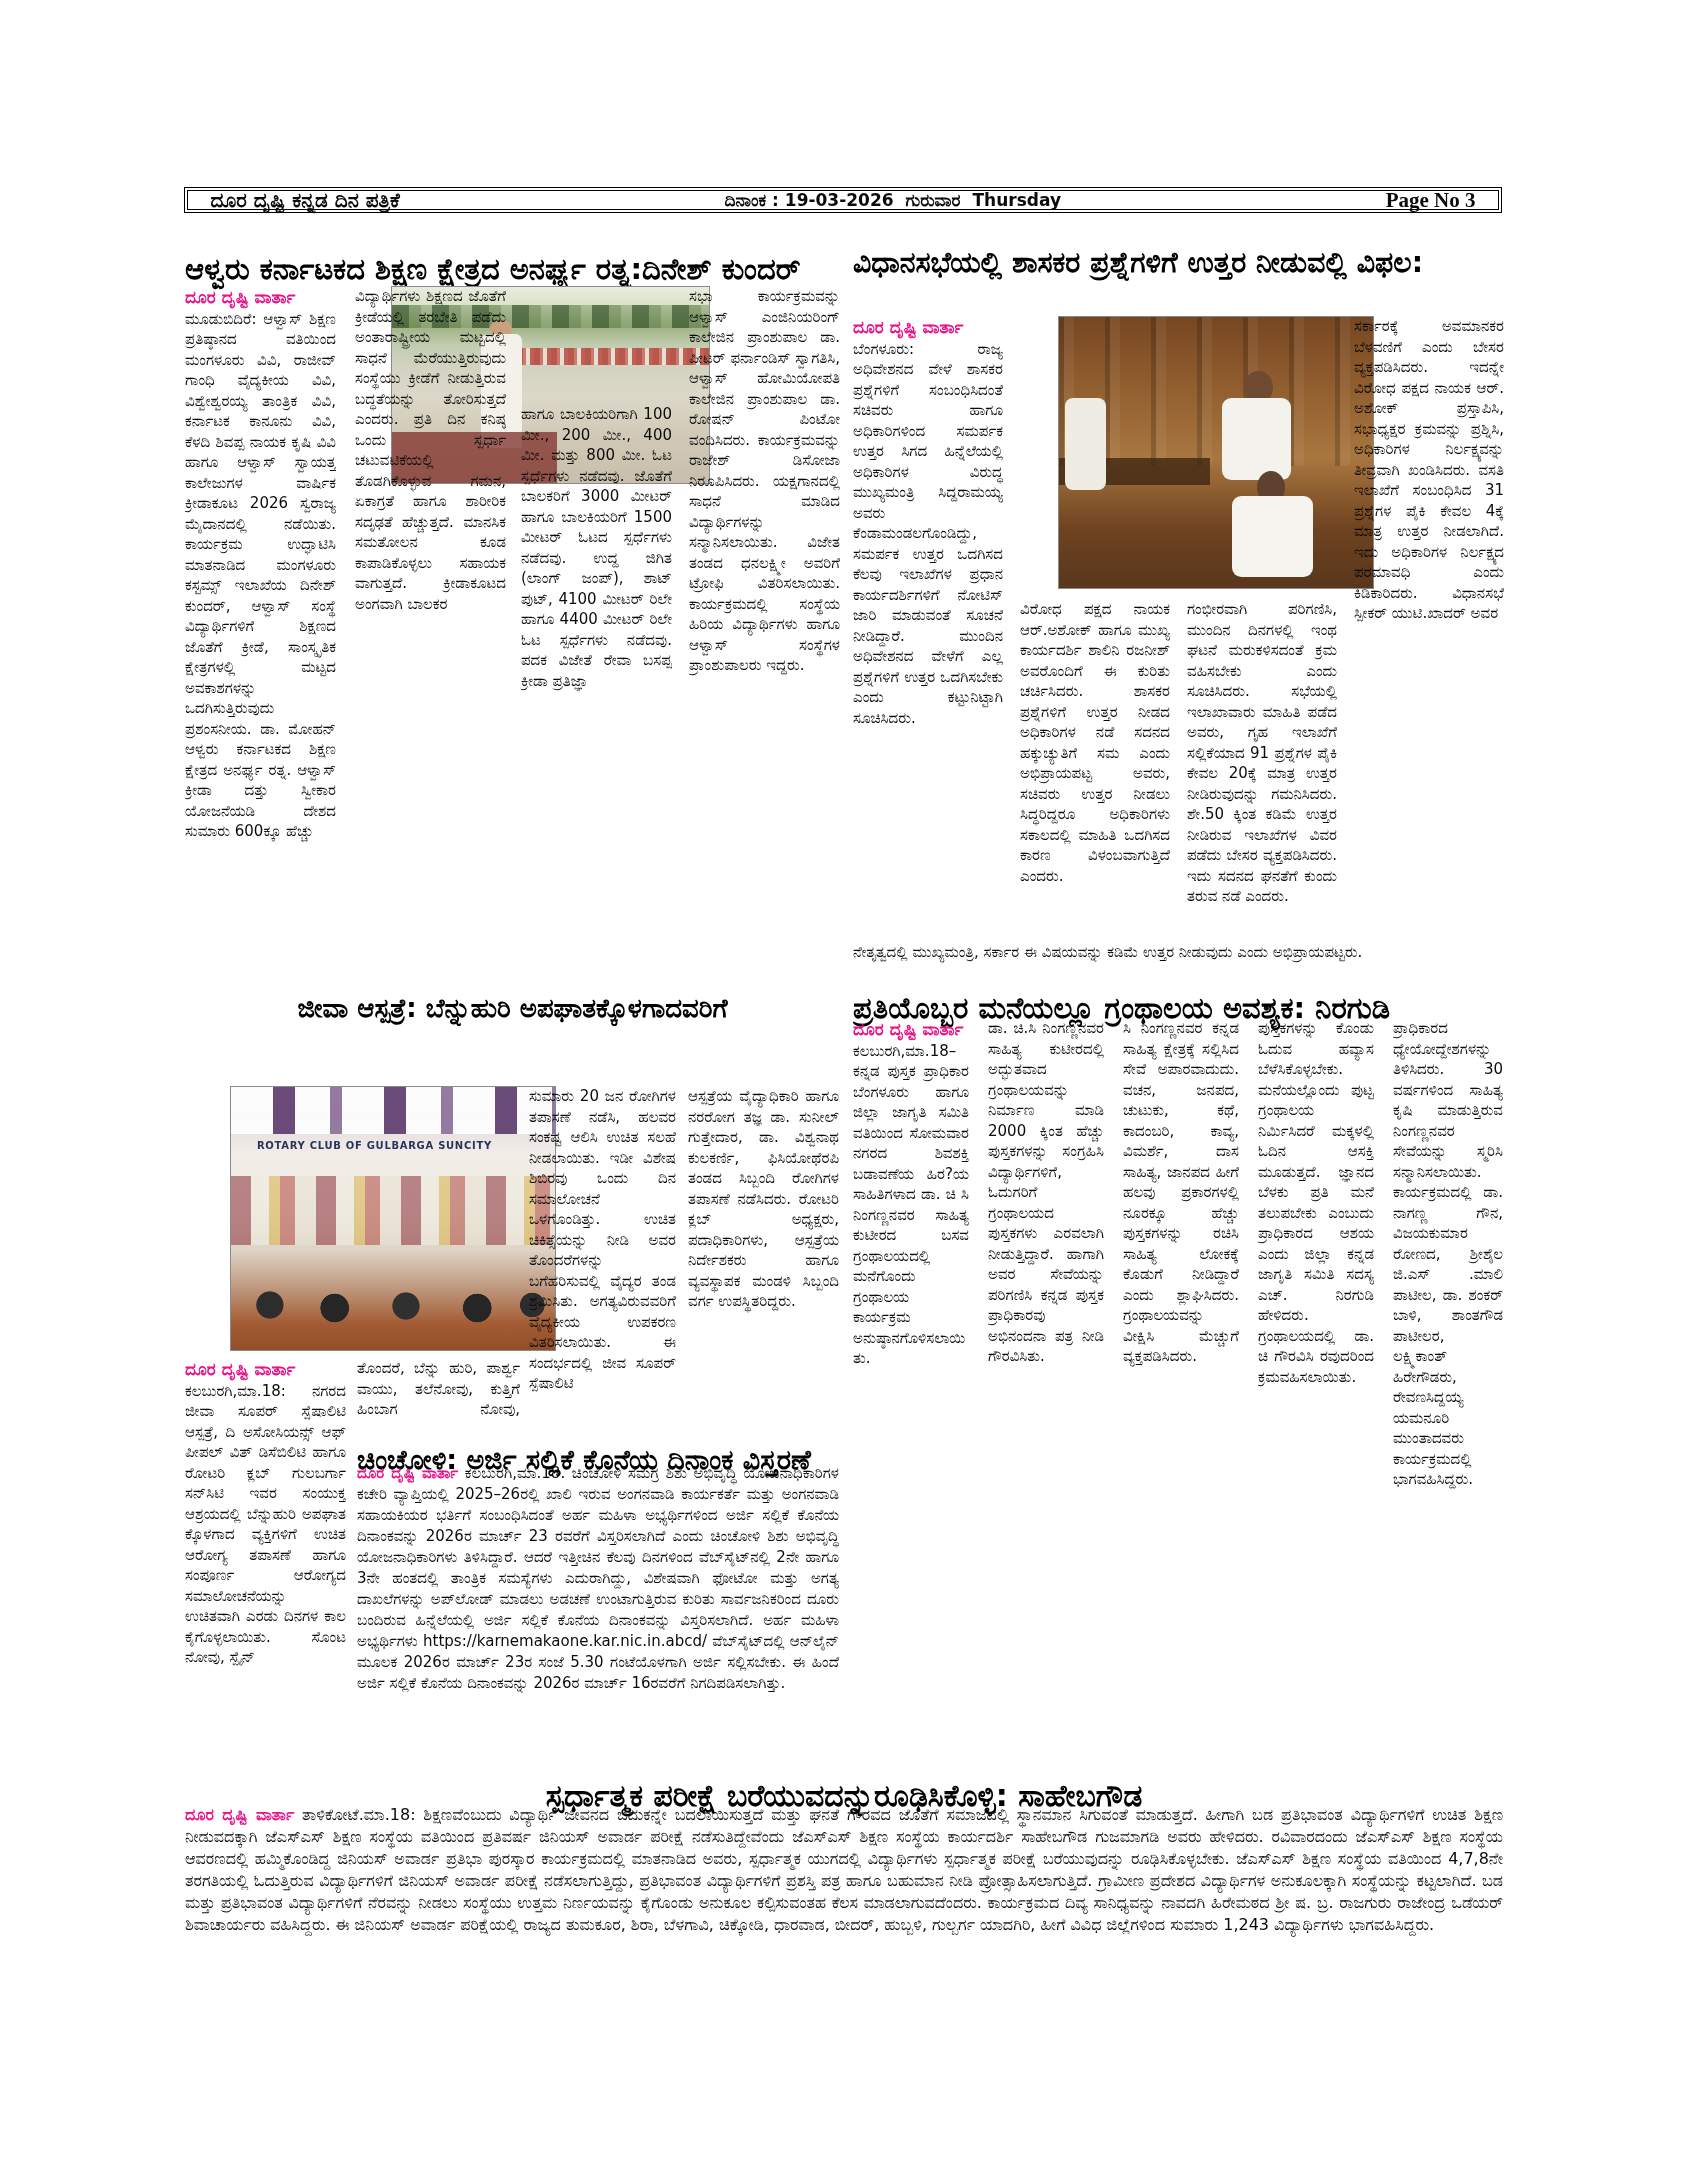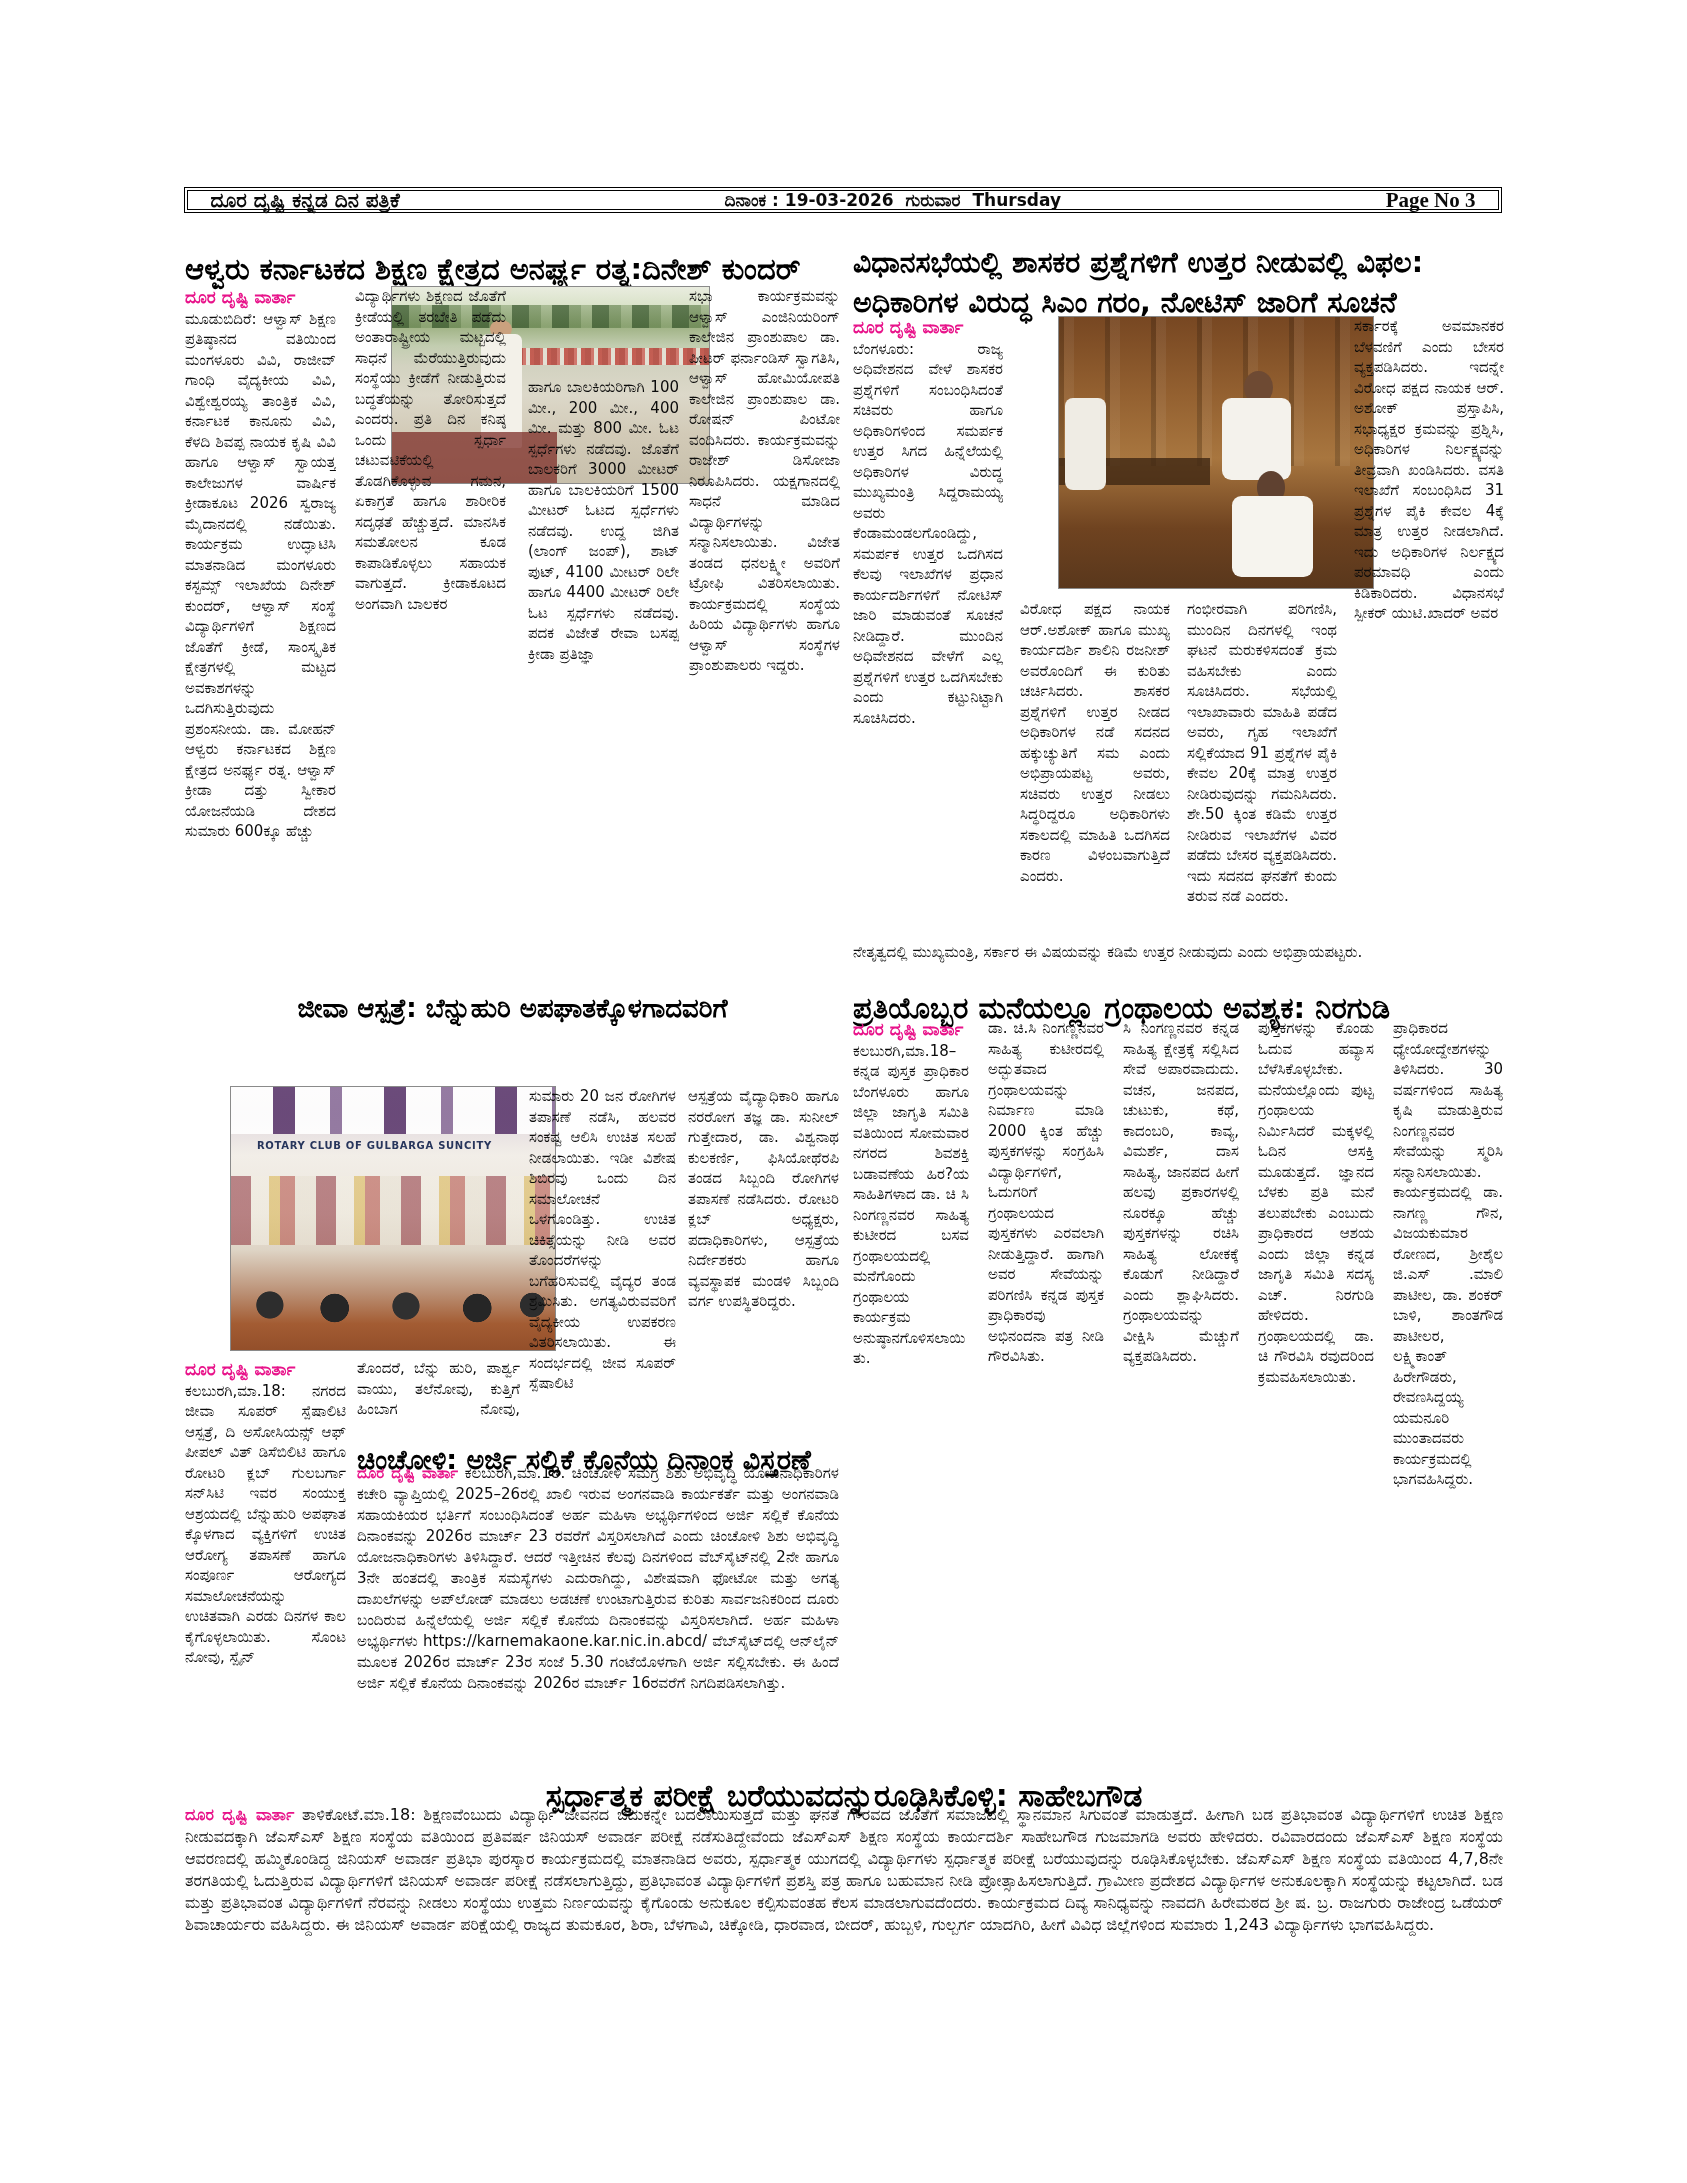--- a/index.html
+++ b/index.html
@@ -63,21 +63,21 @@
   .a2-closing{left:853px;top:942px;width:650px;height:22.5px;}
   .a3-kicker{left:185px;top:969px;width:655px;height:33px;font-size:26px;line-height:30px;text-align:center;margin-top:24px;}
   .a3-headline{left:185px;top:1003px;width:655px;height:52px;font-size:40px;line-height:49px;}
   .a4-headline{left:853px;top:970px;width:650px;height:41px;font-size:29px;line-height:38px;}
   .a5-headline{left:357px;top:1421px;width:482px;height:37px;font-size:27px;line-height:34px;}
   .a6-headline{left:185px;top:1757px;width:1318px;height:40px;font-size:30px;line-height:37px;text-align:center;}
 
   
   .a1-c1{left:185px;top:286px;width:151px;height:632px;}
   .a1-c2{left:355px;top:286px;width:151px;height:632px;box-sizing:border-box;}
-  .a1-c3{left:521px;top:286px;width:151px;height:632px;padding-top:91px;box-sizing:border-box;margin-left:7px;}
+  .a1-c3{left:521px;top:286px;width:151px;height:632px;padding-top:118px;box-sizing:border-box;}
   .a1-c4{left:689px;top:286px;width:151px;height:632px;}
   .a1-photo{left:353px;top:286px;width:319px;height:198px;}
 
   
   .a2-c1{left:853px;top:316px;width:150px;height:623px;}
   .a2-c2{left:1020px;top:316px;width:150px;height:623px;padding-top:283px;box-sizing:border-box;}
   .a2-c3{left:1187px;top:316px;width:150px;height:623px;padding-top:283px;box-sizing:border-box;}
   .a2-c4{left:1354px;top:316px;width:150px;height:623px;}
   .a2-photo{left:1020px;top:316px;width:316px;height:273px;}
 
@@ -129,21 +129,20 @@
   <div class="col bodytxt a1-c1">
     <div class="byline">ದೂರ ದೃಷ್ಟಿ ವಾರ್ತಾ</div>
     <span>ಮೂಡುಬಿದಿರೆ: ಆಳ್ವಾಸ್ ಶಿಕ್ಷಣ ಪ್ರತಿಷ್ಠಾನದ ವತಿಯಿಂದ ಮಂಗಳೂರು ವಿವಿ, ರಾಜೀವ್ ಗಾಂಧಿ ವೈದ್ಯಕೀಯ ವಿವಿ, ವಿಶ್ವೇಶ್ವರಯ್ಯ ತಾಂತ್ರಿಕ ವಿವಿ, ಕರ್ನಾಟಕ ಕಾನೂನು ವಿವಿ, ಕೆಳದಿ ಶಿವಪ್ಪ ನಾಯಕ ಕೃಷಿ ವಿವಿ ಹಾಗೂ ಆಳ್ವಾಸ್ ಸ್ವಾಯತ್ತ ಕಾಲೇಜುಗಳ ವಾರ್ಷಿಕ ಕ್ರೀಡಾಕೂಟ 2026 ಸ್ವರಾಜ್ಯ ಮೈದಾನದಲ್ಲಿ ನಡೆಯಿತು. ಕಾರ್ಯಕ್ರಮ ಉದ್ಘಾಟಿಸಿ ಮಾತನಾಡಿದ ಮಂಗಳೂರು ಕಸ್ಟಮ್ಸ್ ಇಲಾಖೆಯ ದಿನೇಶ್ ಕುಂದರ್, ಆಳ್ವಾಸ್ ಸಂಸ್ಥೆ ವಿದ್ಯಾರ್ಥಿಗಳಿಗೆ ಶಿಕ್ಷಣದ ಜೊತೆಗೆ ಕ್ರೀಡೆ, ಸಾಂಸ್ಕೃತಿಕ ಕ್ಷೇತ್ರಗಳಲ್ಲಿ ಮಟ್ಟದ ಅವಕಾಶಗಳನ್ನು ಒದಗಿಸುತ್ತಿರುವುದು ಪ್ರಶಂಸನೀಯ. ಡಾ. ಮೋಹನ್ ಆಳ್ವರು ಕರ್ನಾಟಕದ ಶಿಕ್ಷಣ ಕ್ಷೇತ್ರದ ಅನರ್ಘ್ಯ ರತ್ನ. ಆಳ್ವಾಸ್ ಕ್ರೀಡಾ ದತ್ತು ಸ್ವೀಕಾರ ಯೋಜನೆಯಡಿ ದೇಶದ ಸುಮಾರು 600ಕ್ಕೂ ಹೆಚ್ಚು</span>
   </div>
   <div class="col bodytxt a1-c2">ವಿದ್ಯಾರ್ಥಿಗಳು ಶಿಕ್ಷಣದ ಜೊತೆಗೆ ಕ್ರೀಡೆಯಲ್ಲಿ ತರಬೇತಿ ಪಡೆದು ಅಂತಾರಾಷ್ಟ್ರೀಯ ಮಟ್ಟದಲ್ಲಿ ಸಾಧನೆ ಮೆರೆಯುತ್ತಿರುವುದು ಸಂಸ್ಥೆಯು ಕ್ರೀಡೆಗೆ ನೀಡುತ್ತಿರುವ ಬದ್ಧತೆಯನ್ನು ತೋರಿಸುತ್ತದೆ ಎಂದರು. ಪ್ರತಿ ದಿನ ಕನಿಷ್ಠ ಒಂದು ಸ್ಪರ್ಧಾ ಚಟುವಟಿಕೆಯಲ್ಲಿ ತೊಡಗಿಕೊಳ್ಳುವ ಗಮನ, ಏಕಾಗ್ರತೆ ಹಾಗೂ ಶಾರೀರಿಕ ಸದೃಢತೆ ಹೆಚ್ಚುತ್ತದೆ. ಮಾನಸಿಕ ಸಮತೋಲನ ಕೂಡ ಕಾಪಾಡಿಕೊಳ್ಳಲು ಸಹಾಯಕ ವಾಗುತ್ತದೆ. ಕ್ರೀಡಾಕೂಟದ ಅಂಗವಾಗಿ ಬಾಲಕರ</div>
   <div class="col bodytxt a1-c3">ಹಾಗೂ ಬಾಲಕಿಯರಿಗಾಗಿ 100 ಮೀ., 200 ಮೀ., 400 ಮೀ. ಮತ್ತು 800 ಮೀ. ಓಟ ಸ್ಪರ್ಧೆಗಳು ನಡೆದವು. ಜೊತೆಗೆ ಬಾಲಕರಿಗೆ 3000 ಮೀಟರ್ ಹಾಗೂ ಬಾಲಕಿಯರಿಗೆ 1500 ಮೀಟರ್ ಓಟದ ಸ್ಪರ್ಧೆಗಳು ನಡೆದವು. ಉದ್ದ ಜಿಗಿತ (ಲಾಂಗ್ ಜಂಪ್), ಶಾಟ್ ಪುಟ್, 4100 ಮೀಟರ್ ರಿಲೇ ಹಾಗೂ 4400 ಮೀಟರ್ ರಿಲೇ ಓಟ ಸ್ಪರ್ಧೆಗಳು ನಡೆದವು. ಪದಕ ವಿಜೇತೆ ರೇವಾ ಬಸಪ್ಪ ಕ್ರೀಡಾ ಪ್ರತಿಜ್ಞಾ</div>
   <div class="col bodytxt a1-c4">ಸಭಾ ಕಾರ್ಯಕ್ರಮವನ್ನು ಆಳ್ವಾಸ್ ಎಂಜಿನಿಯರಿಂಗ್ ಕಾಲೇಜಿನ ಪ್ರಾಂಶುಪಾಲ ಡಾ. ಪೀಟರ್ ಫರ್ನಾಂಡಿಸ್ ಸ್ವಾಗತಿಸಿ, ಆಳ್ವಾಸ್ ಹೋಮಿಯೋಪತಿ ಕಾಲೇಜಿನ ಪ್ರಾಂಶುಪಾಲ ಡಾ. ರೋಷನ್ ಪಿಂಟೋ ವಂದಿಸಿದರು. ಕಾರ್ಯಕ್ರಮವನ್ನು ರಾಜೇಶ್ ಡಿಸೋಜಾ ನಿರೂಪಿಸಿದರು. ಯಕ್ಷಗಾನದಲ್ಲಿ ಸಾಧನೆ ಮಾಡಿದ ವಿದ್ಯಾರ್ಥಿಗಳನ್ನು ಸನ್ಮಾನಿಸಲಾಯಿತು. ವಿಜೇತ ತಂಡದ ಧನಲಕ್ಷ್ಮೀ ಅವರಿಗೆ ಟ್ರೋಫಿ ವಿತರಿಸಲಾಯಿತು. ಕಾರ್ಯಕ್ರಮದಲ್ಲಿ ಸಂಸ್ಥೆಯ ಹಿರಿಯ ವಿದ್ಯಾರ್ಥಿಗಳು ಹಾಗೂ ಆಳ್ವಾಸ್ ಸಂಸ್ಥೆಗಳ ಪ್ರಾಂಶುಪಾಲರು ಇದ್ದರು.</div>
 
   <h1 class="abs headline a2-headline">
     <span>ವಿಧಾನಸಭೆಯಲ್ಲಿ ಶಾಸಕರ ಪ್ರಶ್ನೆಗಳಿಗೆ ಉತ್ತರ ನೀಡುವಲ್ಲಿ ವಿಫಲ:</span><br>
-    <span>ಅಧಿಕಾರಿಗಳ ವಿರುದ್ಧ ಸಿಎಂ ಗರಂ, ನೋಟಿಸ್ ಜಾರಿಗೆ ಸೂಚನೆ</span>
   </h1>
 
   <div class="photo a2-photo photo-assembly">
     <div class="ph-panels"></div>
     <div class="ph-desk"></div>
     <div class="ph-head1"></div>
     <div class="ph-shirt1"></div>
     <div class="ph-shirt2"></div>
     <div class="ph-head3"></div>
     <div class="ph-shirt3"></div>

